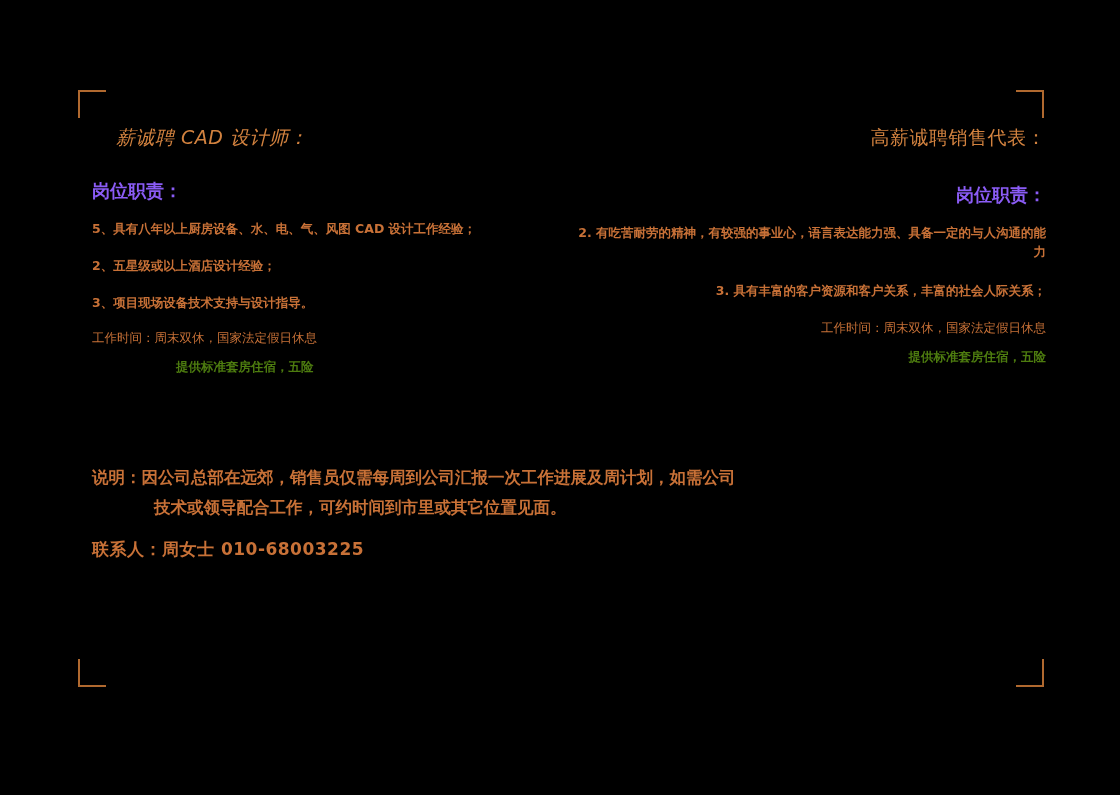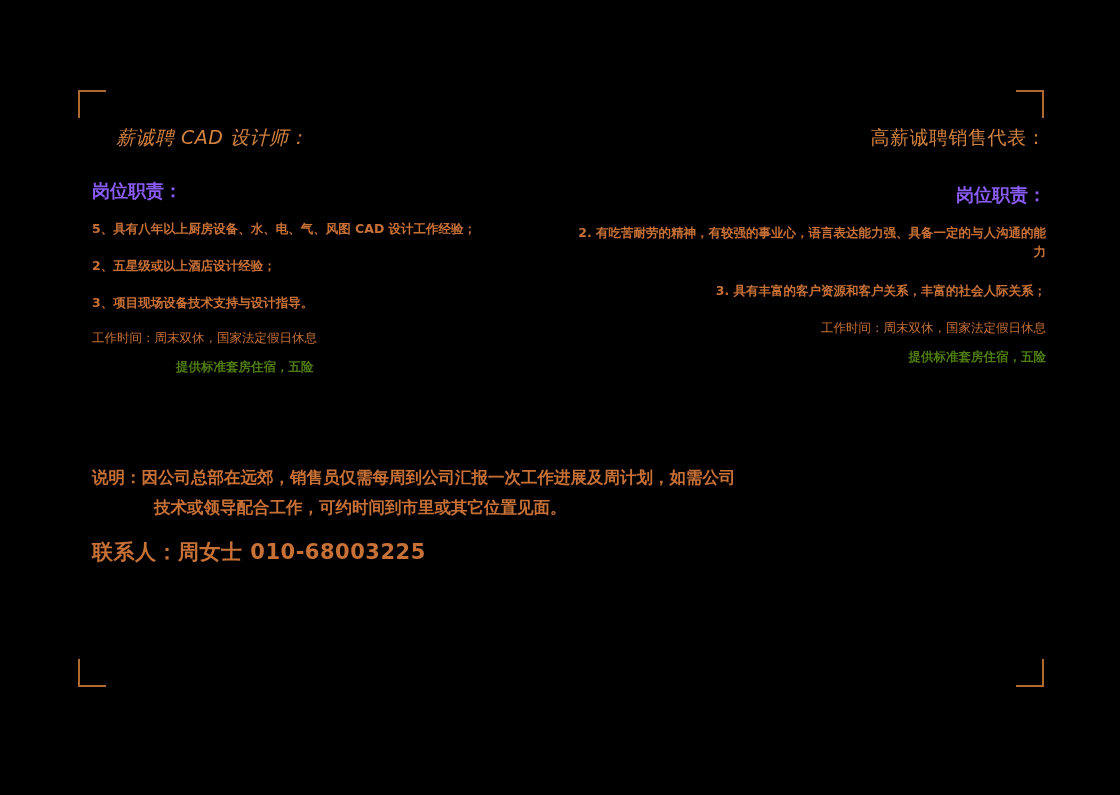--- a/index.html
+++ b/index.html
@@ -99,21 +99,21 @@
     line-height: 30px;
     color: #c87137;
   }
   .note-line2 { padding-left: 62px; }
 
   .contact {
     position: absolute;
     left: 92px;
     top: 538px;
     font-weight: bold;
-    font-size: 21px;
+    font-size: 17px;
     color: #c87137;
     letter-spacing: 0.5px;
     text-align: center;
   }
 </style>
 </head>
 <body>
 
 <div class="crop tl"></div>
 <div class="crop tr"></div>

